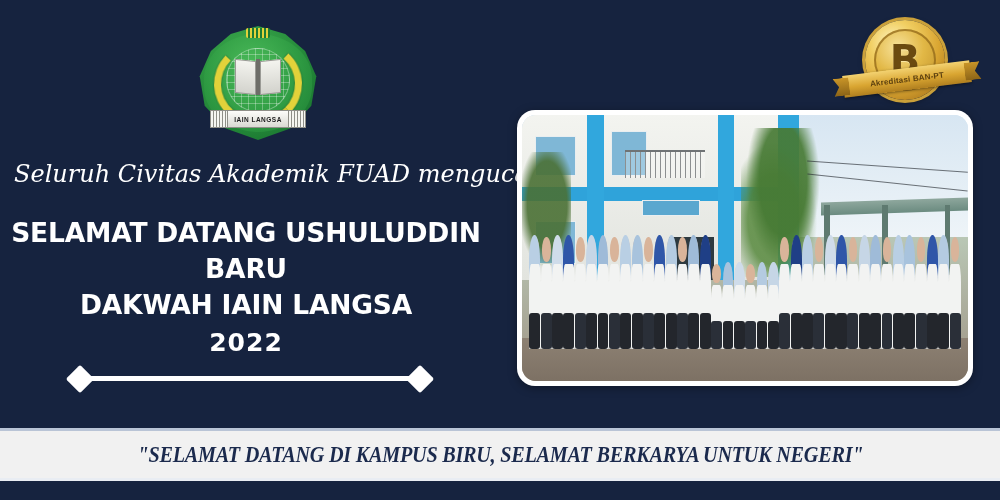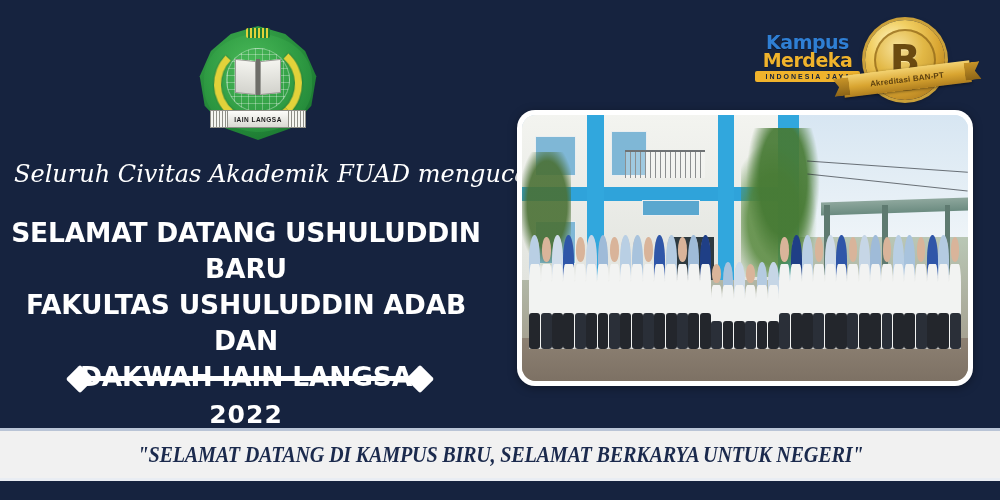--- a/index.html
+++ b/index.html
@@ -254,42 +254,36 @@
     <div class="logo-wreath"></div>
     <div class="logo-net"></div>
     <div class="logo-book">
       <div class="logo-book-spine"></div>
     </div>
     <div class="logo-ribbon">
       <span>IAIN LANGSA</span>
     </div>
   </div>
 
-  <div id="kampus-merdeka">
-    <div class="km-line1">Kampus</div>
-    <div class="km-line2">Merdeka</div>
-    <div class="km-ribbon">INDONESIA JAYA</div>
-  </div>
 
   <div id="medal">
     <div class="medal-coin">
       <div class="medal-coin-inner">
         <span class="medal-grade">B</span>
       </div>
     </div>
     <div class="medal-ribbon">
       <span>Akreditasi BAN-PT</span>
     </div>
   </div>
 
   <div id="intro-line">Seluruh Civitas Akademik FUAD mengucapkan :</div>
 
   <div id="headline">
     <div>SELAMAT DATANG USHULUDDIN BARU</div>
-    <div>FAKULTAS USHULUDDIN ADAB DAN</div>
     <div>DAKWAH IAIN LANGSA</div>
     <span class="hl-year">2022</span>
   </div>
 
   <div id="divider">
     <div class="dia left"></div>
     <div class="bar"></div>
     <div class="dia right"></div>
   </div>
 

